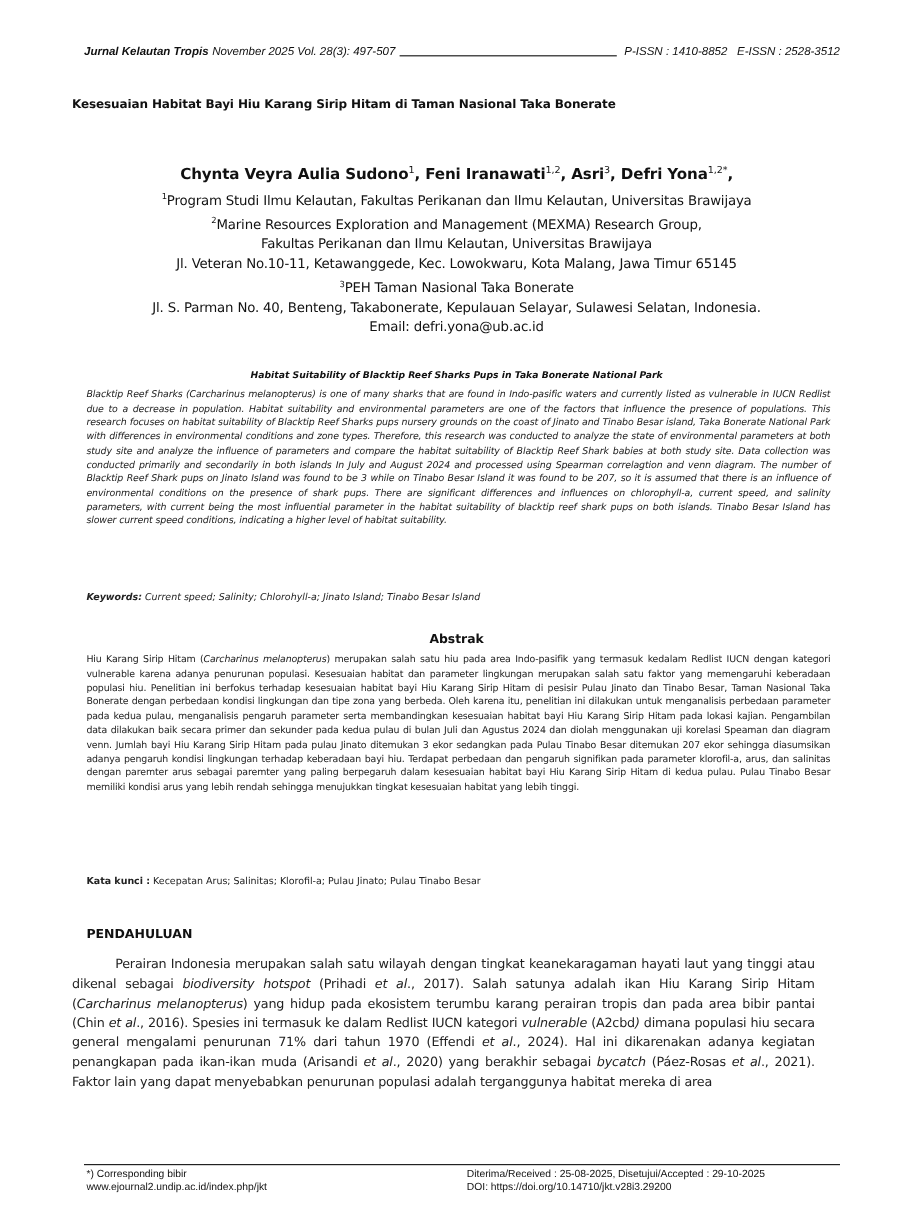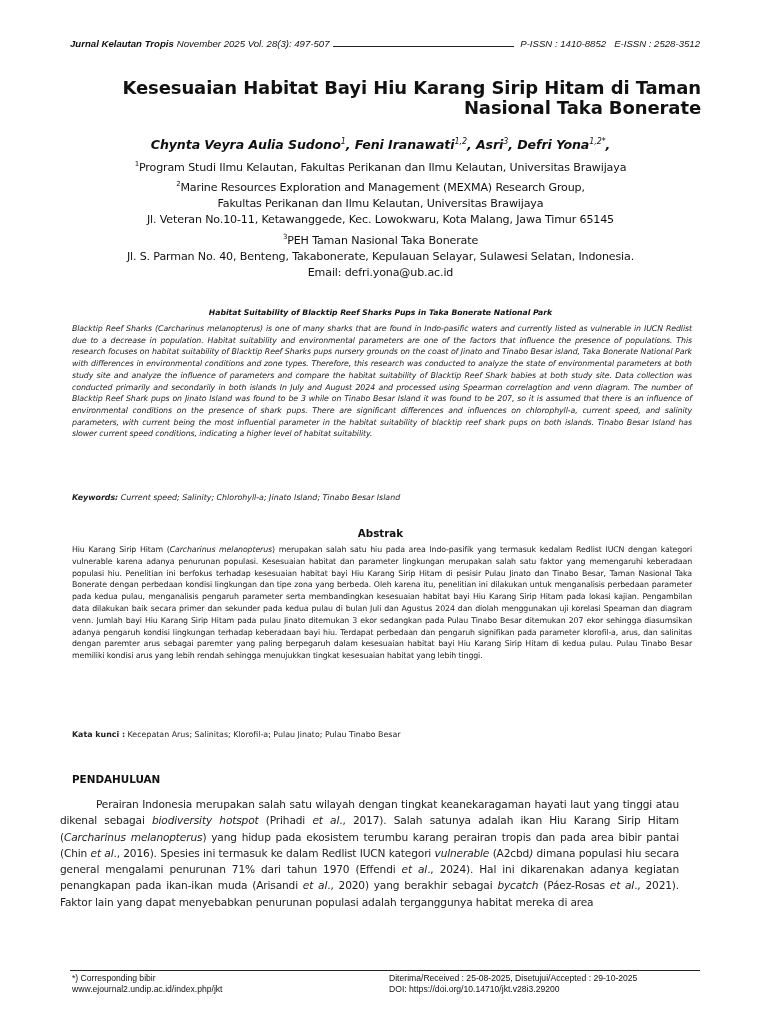--- a/index.html
+++ b/index.html
@@ -6,22 +6,22 @@
   body { width: 761px; height: 1024px; position: relative; overflow: hidden; color: #111; font-family: "DejaVu Sans", sans-serif; }
   .page { position: absolute; left: 0; top: 0; width: 761px; height: 1024px; }
 
   
   .run-header { position: absolute; left: 70px; top: 37px; width: 630px; height: 12px; font-family: "Liberation Sans", sans-serif; font-size: 9.6px; font-style: italic; display: flex; align-items: flex-end; white-space: nowrap; }
   .run-header .jname { font-weight: bold; margin-right: 3px; }
   .run-header .rule { flex: 1; border-bottom: 0.8px solid #222; margin: 0 6px 2px 3px; }
   .run-header .eissn { margin-left: 8px; }
 
   
-  .title { position: absolute; left: 60px; top: 78px; width: 641px; text-align: right; font-family: "DejaVu Sans", sans-serif; font-weight: bold; font-size: 18px; line-height: 20px; letter-spacing: -0.1px; }
-  .authors { position: absolute; left: 60px; top: 137px; width: 641px; text-align: center; font-weight: bold; font-size: 12.6px; letter-spacing: -0.1px; font-style: italic; }
+  .title { position: absolute; left: 60px; top: 78px; width: 641px; text-align: left; font-family: "DejaVu Sans", sans-serif; font-weight: bold; font-size: 10px; line-height: 20px; letter-spacing: -0.1px; }
+  .authors { position: absolute; left: 60px; top: 137px; width: 641px; text-align: center; font-weight: bold; font-size: 12.6px; letter-spacing: -0.1px; }
   .authors sup { font-size: 8px; font-weight: normal; }
   .affil { position: absolute; left: 60px; top: 156px; width: 641px; text-align: center; font-size: 11.1px; line-height: 16.3px; letter-spacing: -0.15px; }
   .affil sup { font-size: 7px; }
 
   .abstract-head { position: absolute; left: 60px; top: 279px; width: 641px; text-align: center; font-weight: bold; font-style: italic; font-size: 10.3px; }
   .abstract-subtitle { position: absolute; left: 60px; top: 308px; width: 641px; text-align: center; font-weight: bold; font-style: italic; font-size: 7.7px; }
   .abstract-body { position: absolute; left: 72px; top: 323px; width: 620px; font-style: italic; font-size: 7.85px; line-height: 11.7px; text-align: justify; letter-spacing: -0.1px; color: #222; }
   .keywords { position: absolute; left: 72px; top: 493px; width: 620px; font-size: 7.9px; font-style: italic; color: #222; }
   .keywords b { font-style: italic; }
 

